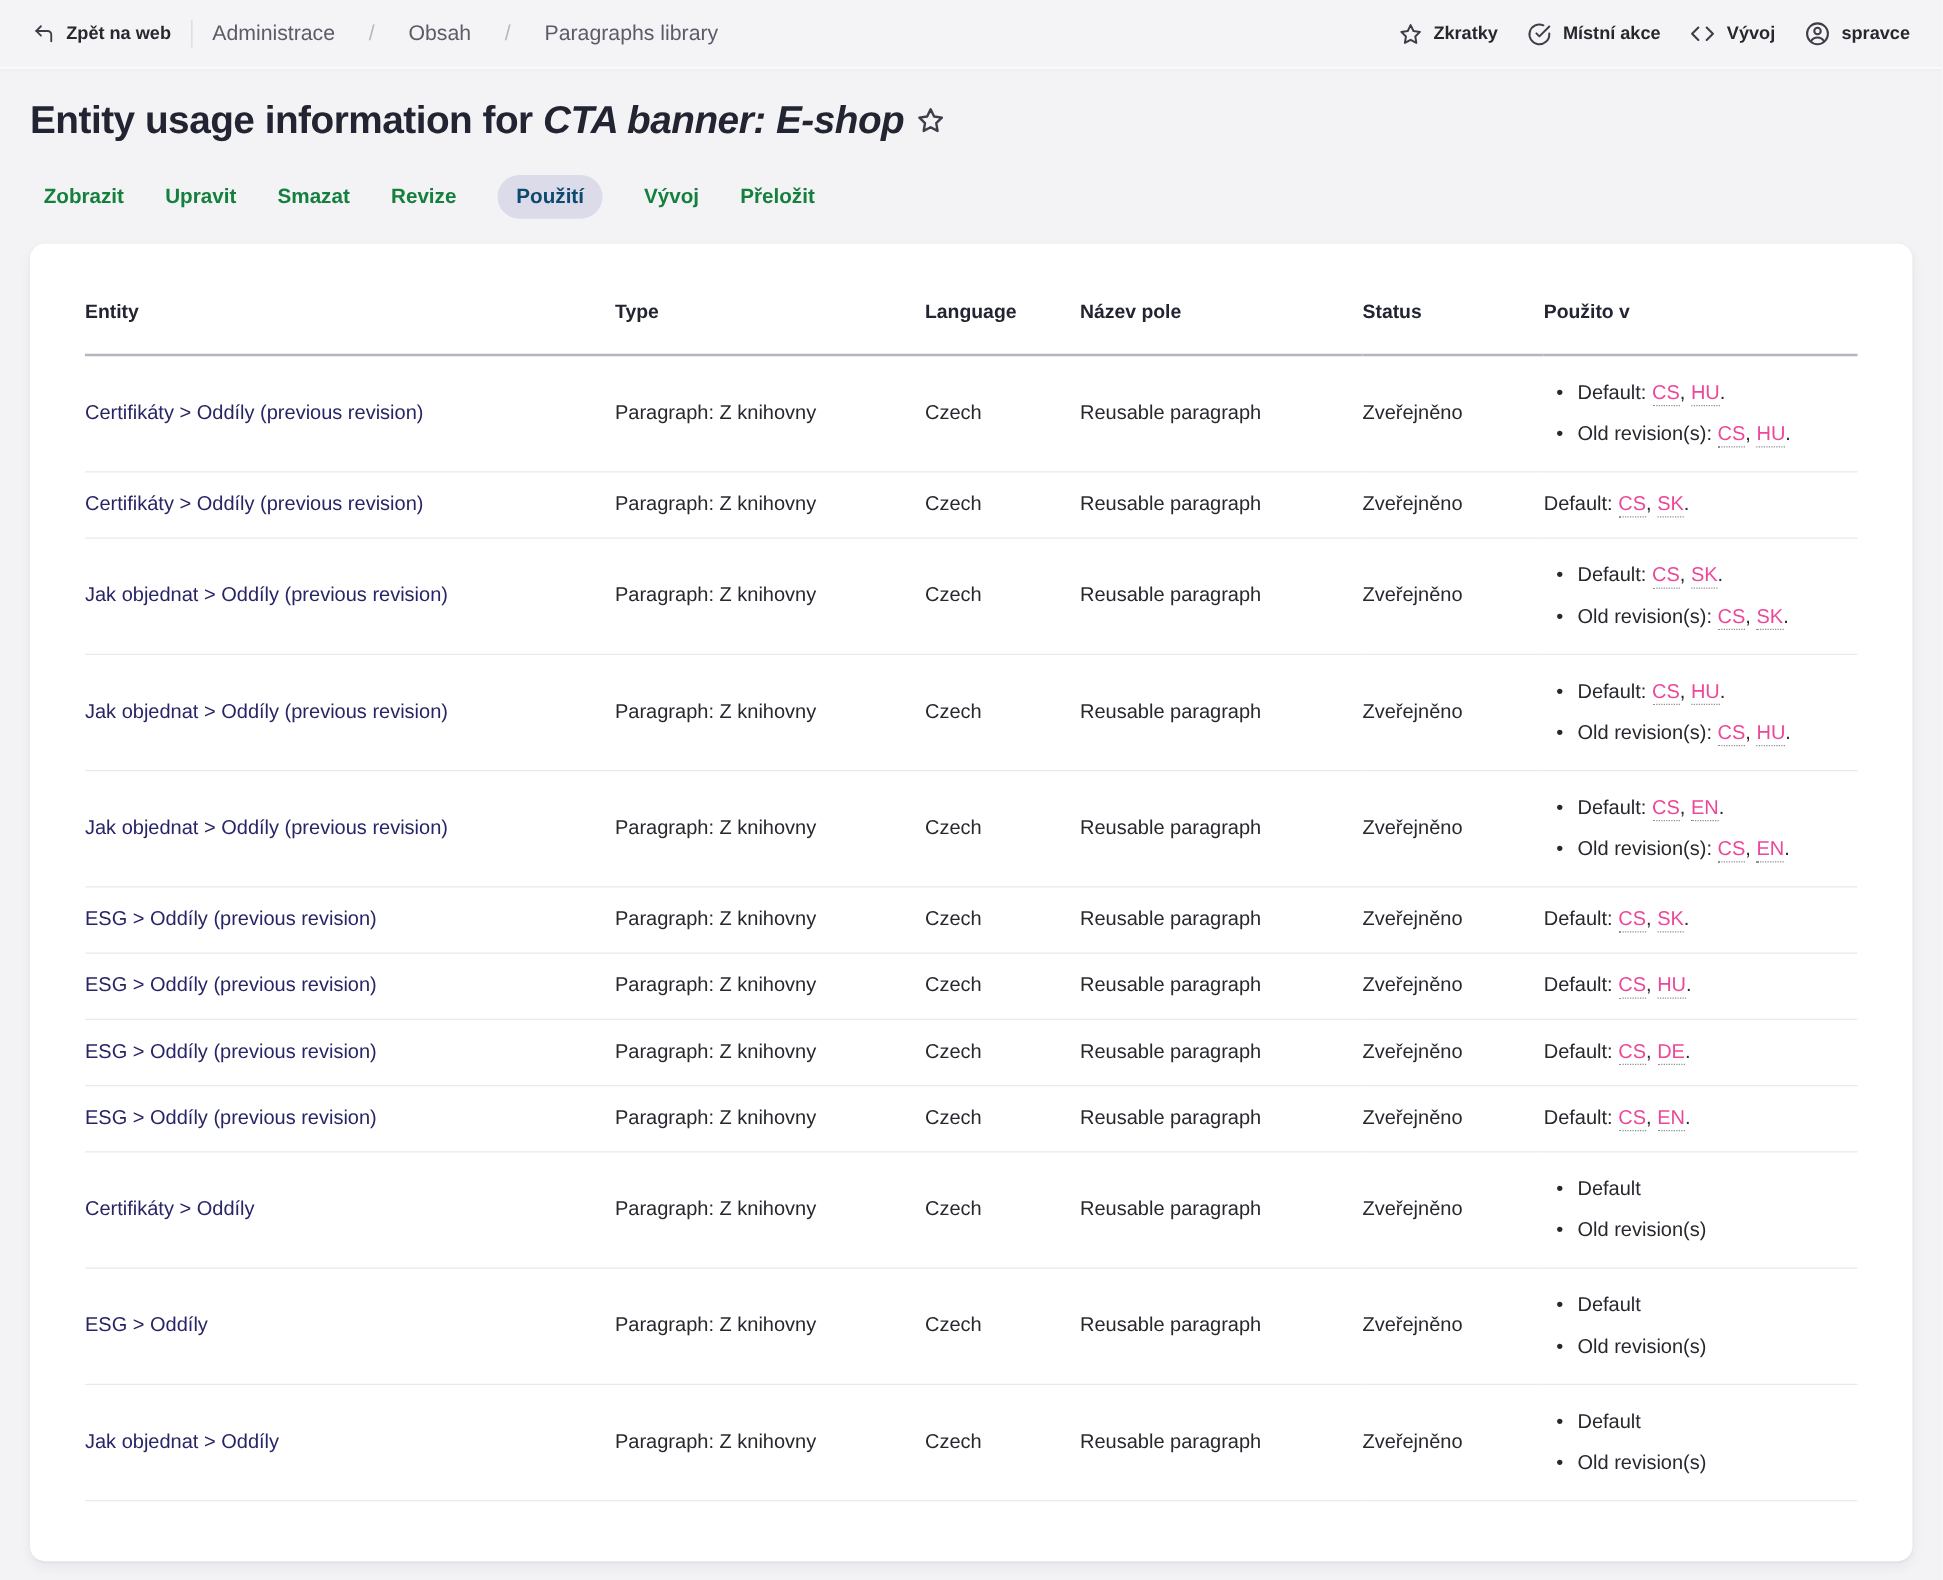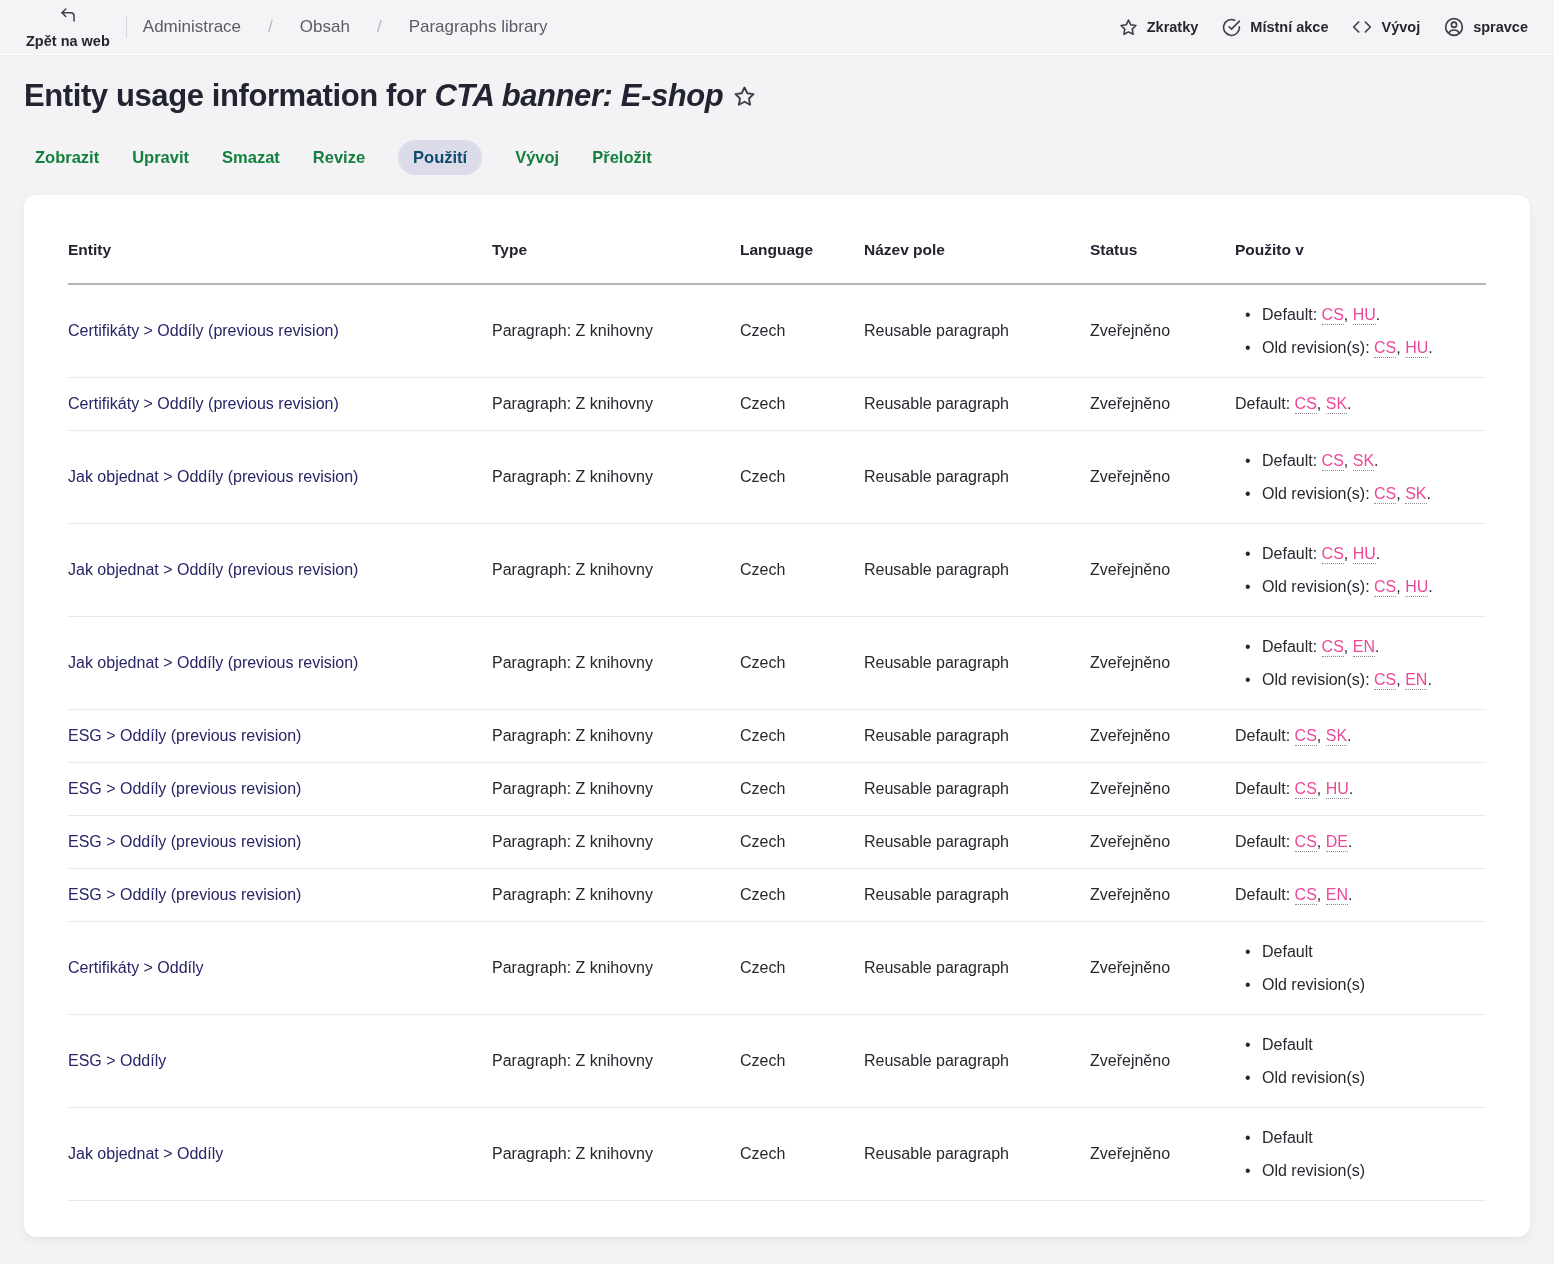--- a/index.html
+++ b/index.html
@@ -12,21 +12,21 @@
 
   
   .toolbar {
     height: 54px;
     display: flex; align-items: center; justify-content: space-between;
     padding: 0 26px;
     background: #f4f4f7;
     box-shadow: 0 1px 0 #ffffff, 0 2px 3px rgba(0,0,0,0.03);
   }
   .toolbar-left { display: flex; align-items: center; gap: 16px; }
-  .back-link { display: flex; align-items: center; gap: 9px; font-size: 14.5px; font-weight: 600; color: #26282e; cursor: pointer; flex-direction: column; }
+  .back-link { display: flex; align-items: center; gap: 9px; font-size: 14.5px; font-weight: 600; color: #26282e; cursor: pointer; }
   .toolbar-divider { width: 1px; height: 22px; background: #d6d6dd; }
   .breadcrumb { display: flex; align-items: center; gap: 27px; font-size: 17px; color: #5b5c68; }
   .breadcrumb .sep { color: #b7b7c1; }
   .breadcrumb .crumb { cursor: pointer; }
   .toolbar-right { display: flex; align-items: center; gap: 24px; }
   .toolbar-action { display: flex; align-items: center; gap: 9px; font-size: 14.5px; font-weight: 600; color: #26282e; cursor: pointer; }
   .icon { display: inline-flex; align-items: center; justify-content: center; }
   .icon svg { stroke: #3d3e49; }
 
   
@@ -49,21 +49,21 @@
     background: #dcdbe9; color: #0c4a6e;
     padding: 8px 15px; border-radius: 19px;
   }
 
   
   .card {
     margin: 20px 0 24px 0;
     background: #ffffff;
     border-radius: 12px;
     box-shadow: 0 1px 2px rgba(0,0,0,0.04), 0 4px 10px rgba(20,20,40,0.05);
-    padding: 46px 44px 36px 44px;
+    padding: 46px 44px 48px 44px;
   }
   table { width: 100%; border-collapse: collapse; table-layout: fixed; }
   col.c-entity { width: 424px; }
   col.c-type { width: 248px; }
   col.c-lang { width: 124px; }
   col.c-field { width: 226px; }
   col.c-status { width: 145px; }
   col.c-used { width: auto; }
   thead th {
     text-align: left; font-size: 15.5px; font-weight: 700; color: #222431;

